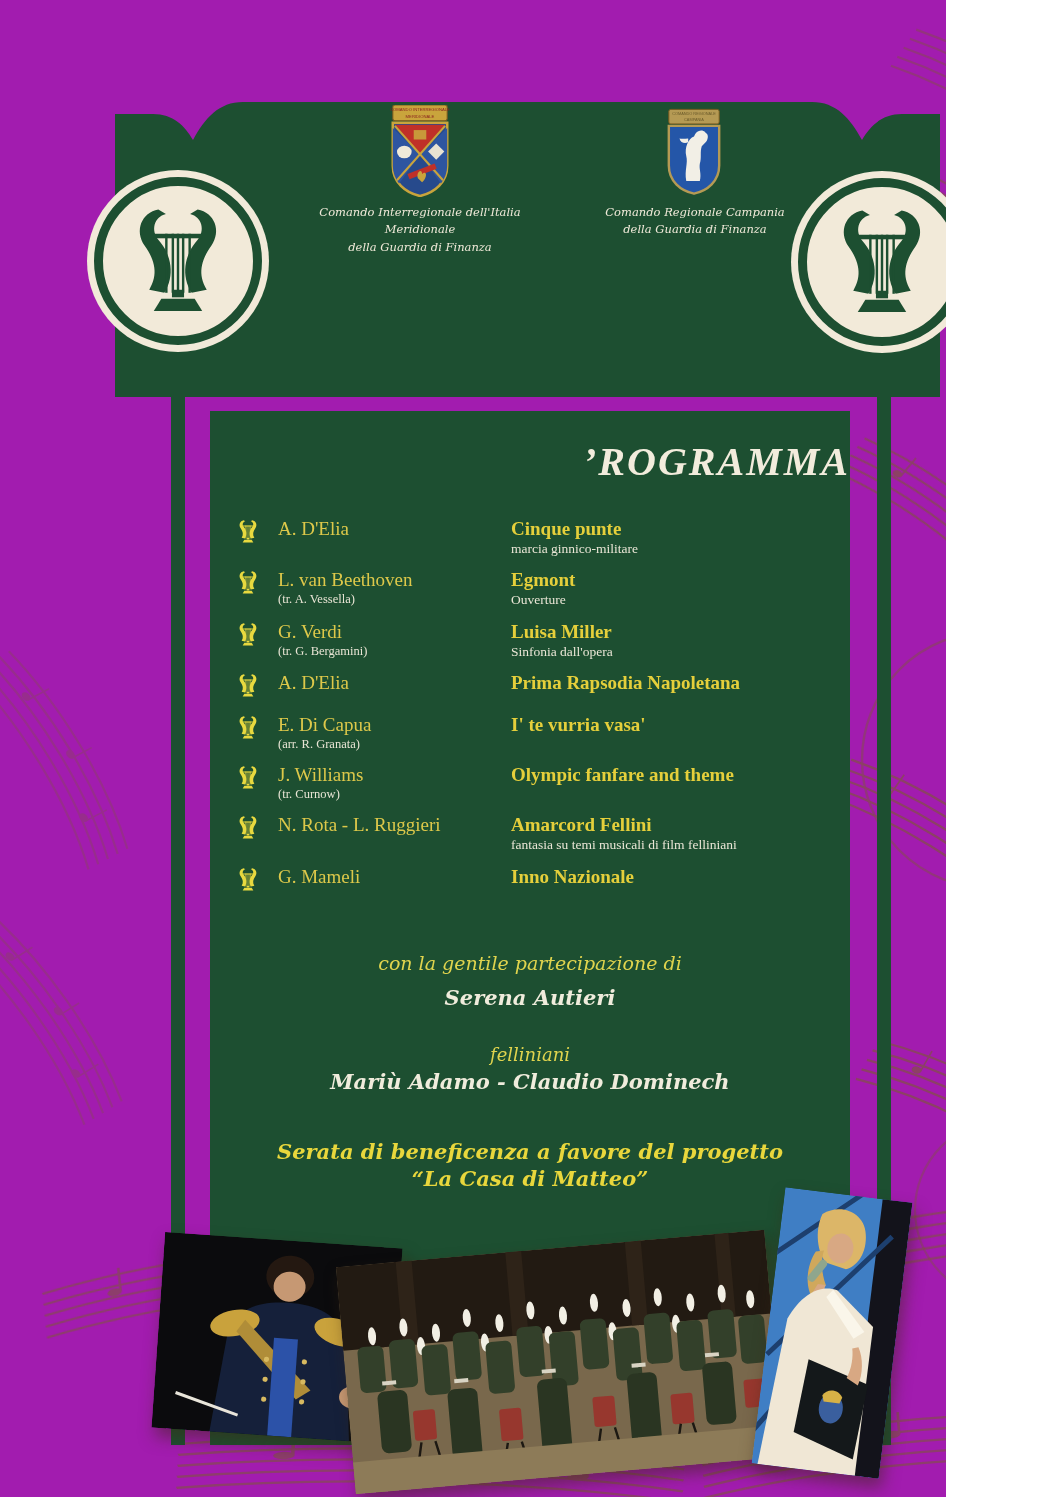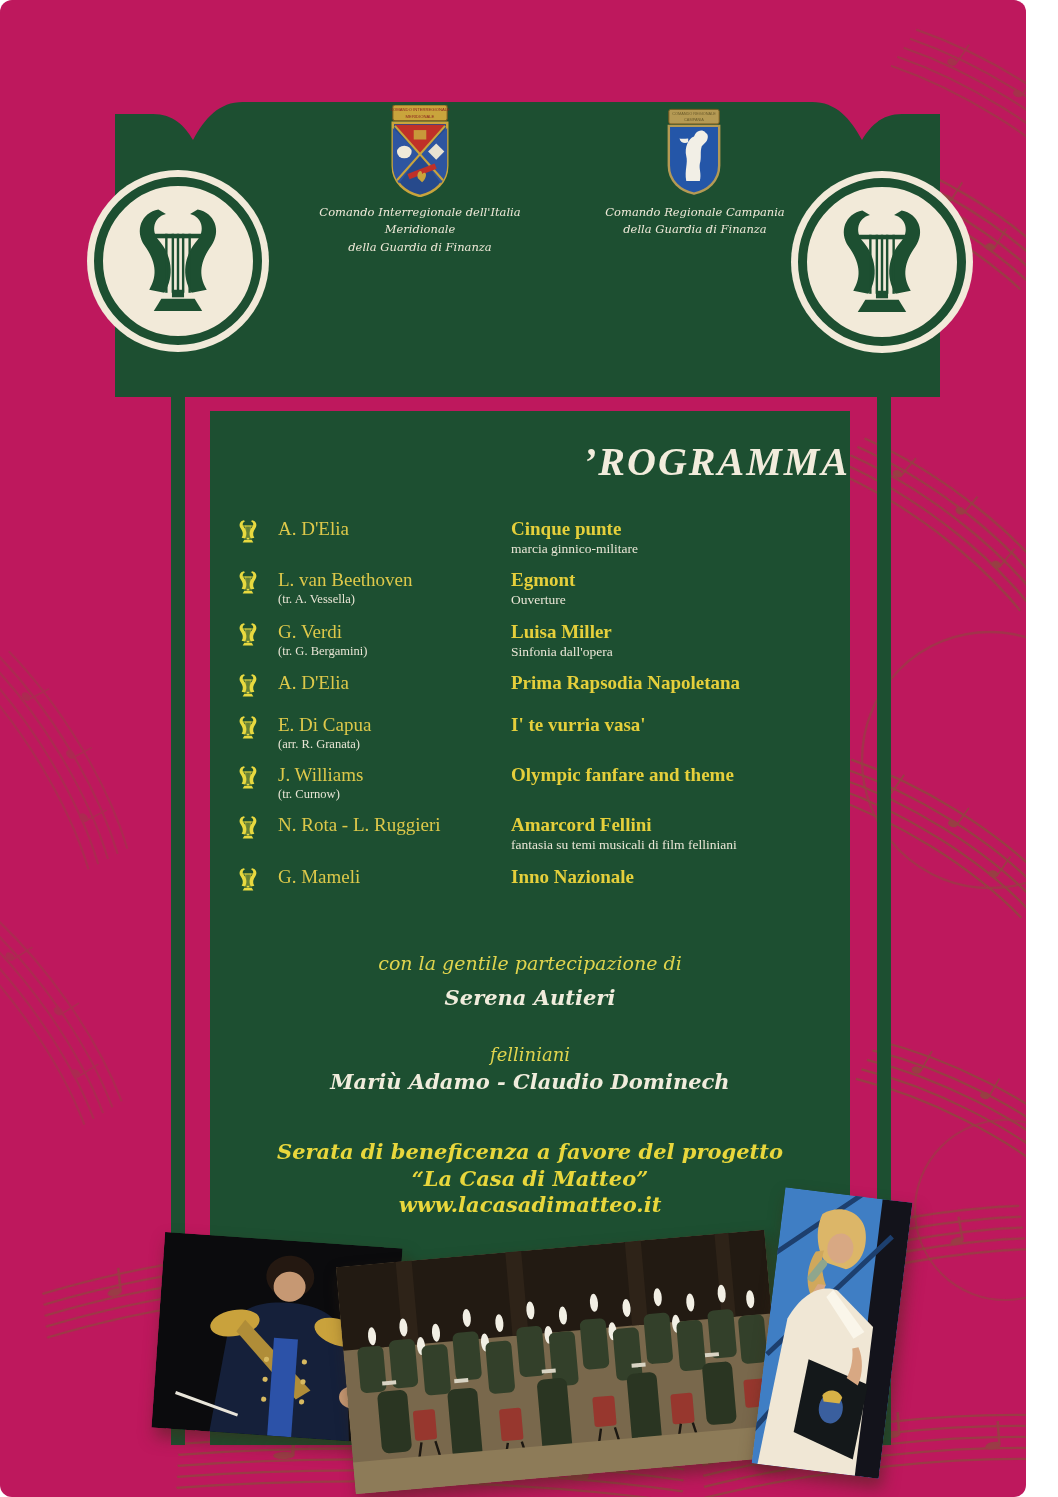--- a/index.html
+++ b/index.html
@@ -1,21 +1,21 @@
 <!DOCTYPE html>
 <html><head>
 <meta charset="utf-8">
 <style>
   html,body{margin:0;padding:0;}
   body{font-family:"Liberation Serif",serif;}
-  .poster{position:relative;width:1026px;height:1497px;overflow:hidden;
+  .poster{position:relative;width:946px;height:1497px;overflow:hidden;
     background:
       radial-gradient(ellipse at 18% 30%, rgba(250,244,232,.9) 0%, rgba(250,244,232,0) 55%),
       linear-gradient(168deg,#f3ebdc 0%,#f1e7d5 45%,#e3cfaf 68%,#caa980 88%,#b9977а 100%);
-    background-color:#be185d;border-radius:12px;}
+    background-color:#a21caf;}
   .bgnotes{position:absolute;left:0;top:0;z-index:1;}
   .pole{position:absolute;width:14px;background:#1d4f31;z-index:2;}
   .header-shape{position:absolute;left:115px;top:96px;z-index:2;}
   .medallion{position:absolute;width:150px;height:150px;border-radius:50%;
     background:#f2ead9;border:9px solid #1d4f31;box-shadow:0 0 0 7px #f2ead9;
     display:flex;align-items:center;justify-content:center;z-index:3;}
   .badge{position:absolute;z-index:3;}
   .badge-caption{position:absolute;z-index:3;width:270px;text-align:center;
     color:#f0ead9;font-family:"DejaVu Serif",serif;font-style:italic;
     font-size:11.5px;line-height:1.5;}
@@ -261,21 +261,20 @@
     </div>
 
   <div class="centerline yellow-italic" style="top:952px;">con la gentile partecipazione di</div>
   <div class="centerline white-bold-italic" style="top:985px;">Serena Autieri</div>
 
   <div class="centerline yellow-italic" style="top:1044px;font-size:18px;">felliniani</div>
   <div class="centerline white-bold-italic" style="top:1069px;">Mariù Adamo - Claudio Dominech</div>
 
   <div class="centerline charity" style="top:1139px;">Serata di beneficenza a favore del progetto</div>
   <div class="centerline charity" style="top:1166px;">“La Casa di Matteo”</div>
-  <div class="centerline charity" style="top:1192px;">www.lacasadimatteo.it</div>
 
   <div class="photo" style="left:158px;top:1240px;width:238px;height:196px;transform:rotate(4deg);z-index:5;">
     <svg width="238" height="196" viewBox="0 0 238 196">
       <rect width="238" height="196" fill="#0b0b0d"></rect>
       <ellipse cx="128" cy="36" rx="24" ry="21" fill="#241811"></ellipse>
       <ellipse cx="128" cy="46" rx="16" ry="15" fill="#c69873"></ellipse>
       <path d="M58,196 L70,92 C80,70 100,62 128,62 C156,62 178,70 188,94 L198,196 Z" fill="#15203a"></path>
       <ellipse cx="76" cy="86" rx="25" ry="13" fill="#c9a23c" transform="rotate(-14 76 86)"></ellipse>
       <ellipse cx="180" cy="88" rx="25" ry="13" fill="#c9a23c" transform="rotate(14 180 88)"></ellipse>
       <path d="M86,82 L156,148 L142,158 L78,94 Z" fill="#b08d38"></path>

